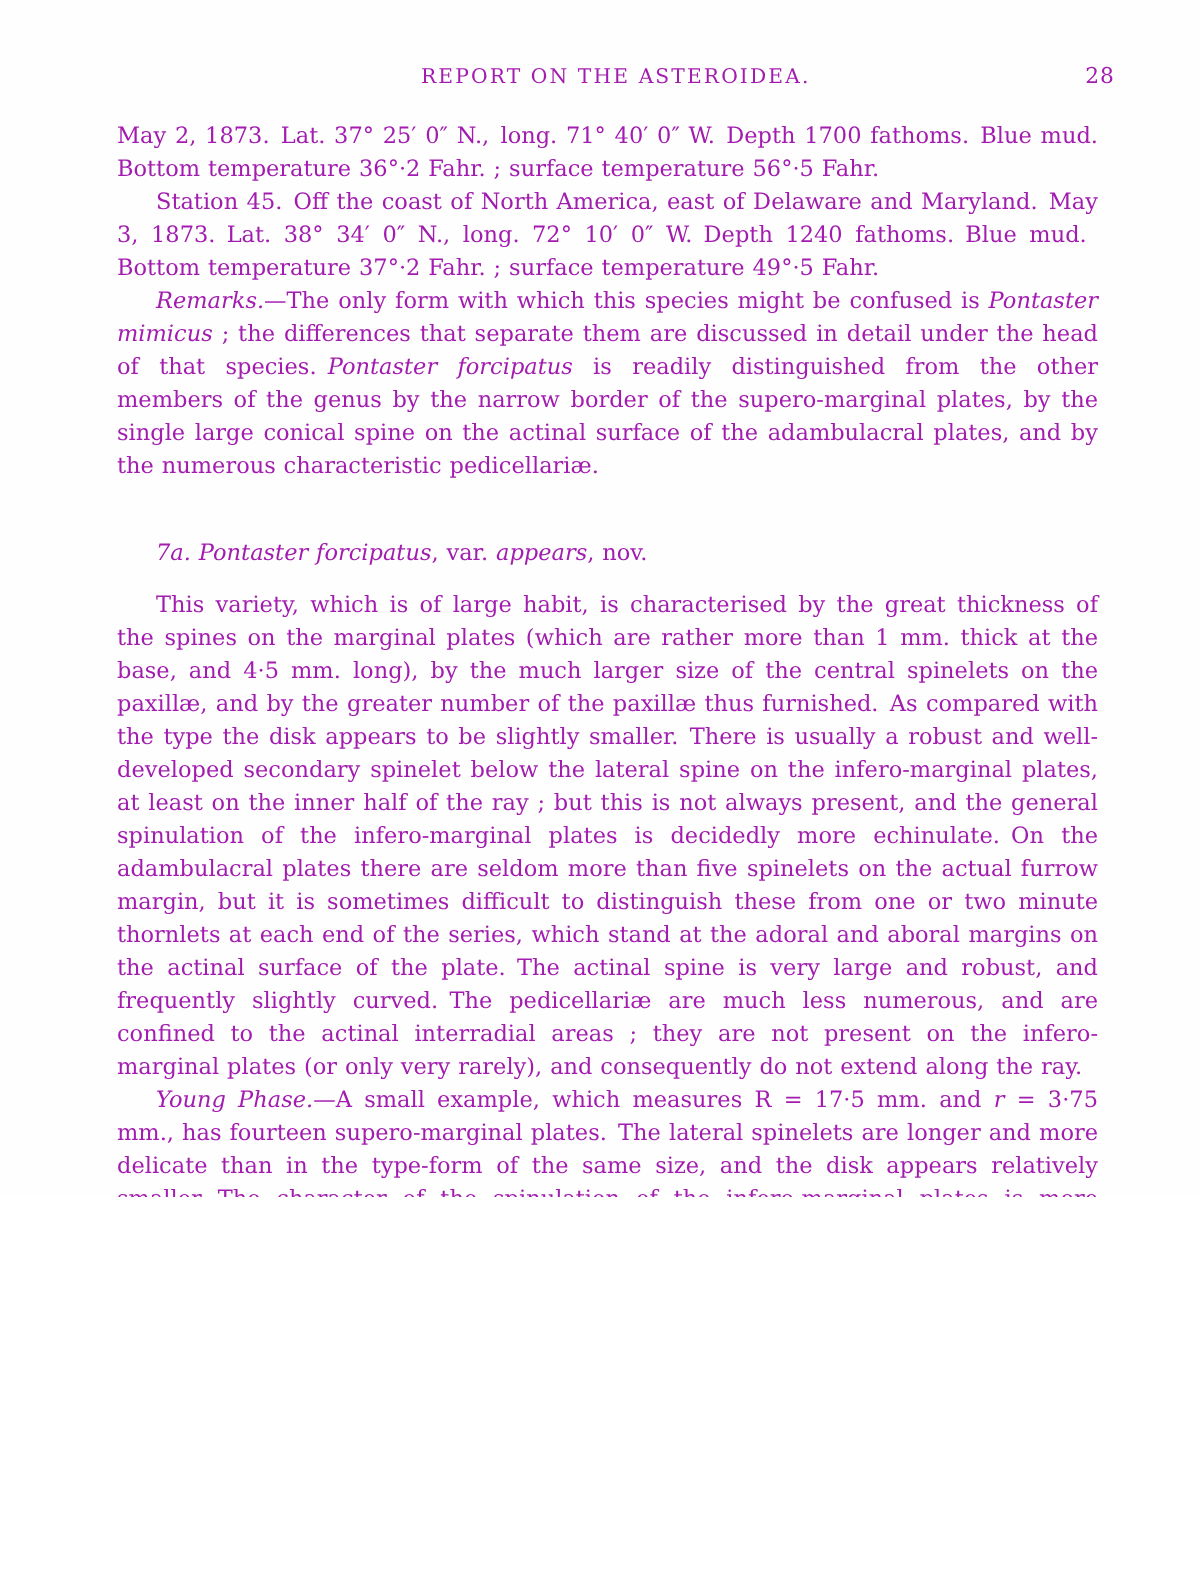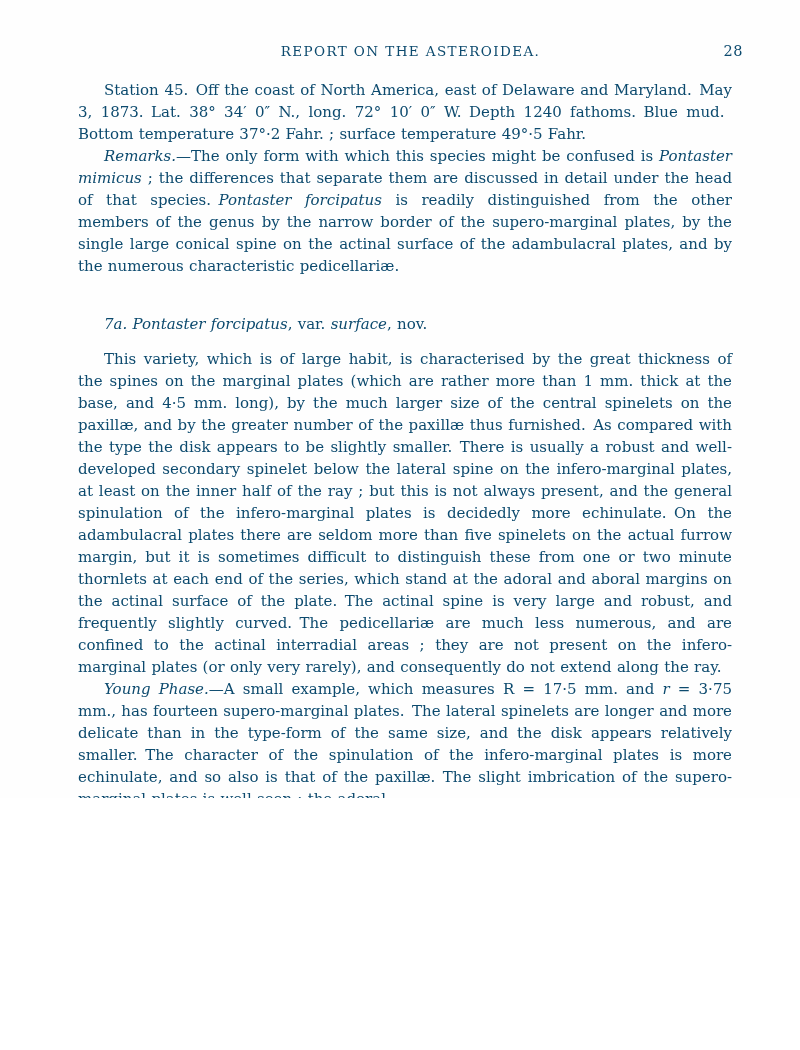--- a/index.html
+++ b/index.html
@@ -7,21 +7,21 @@
     padding: 0;
     background: #ffffff;
   }
   .page {
     position: relative;
     width: 800px;
     height: 798px;
     background: #fefefe;
     overflow: hidden;
     font-family: "DejaVu Serif", "Liberation Serif", serif;
-    color: #0c4a6e;
+    color: #a21caf;
   }
   .page-header {
     position: absolute;
     top: 43px;
     left: 78px;
     right: 57px;
     height: 20px;
   }
   .running-title {
     position: absolute;
@@ -66,19 +66,20 @@
 </style>
 </head>
 <body>
 
 <div class="page">
   <div class="page-header">
     <div class="running-title">REPORT ON THE ASTEROIDEA.</div>
     <div class="page-number">28</div>
   </div>
   <div class="text-body">
+      <p class="para"><span>May 2, 1873. Lat. 37° 25′ 0″ N., long. 71° 40′ 0″ W. Depth 1700 fathoms. Blue mud. Bottom temperature 36°·2 Fahr. ; surface temperature 56°·5 Fahr.</span></p>
       <p class="para indent"><span>Station 45. Off the coast of North America, east of Delaware and Maryland. May 3, 1873. Lat. 38° 34′ 0″ N., long. 72° 10′ 0″ W. Depth 1240 fathoms. Blue mud. Bottom temperature 37°·2 Fahr. ; surface temperature 49°·5 Fahr.</span></p>
       <p class="para indent"><em>Remarks.</em><span>—The only form with which this species might be confused is </span><em>Pontaster mimicus</em><span> ; the differences that separate them are discussed in detail under the head of that species. </span><em>Pontaster forcipatus</em><span> is readily distinguished from the other members of the genus by the narrow border of the supero-marginal plates, by the single large conical spine on the actinal surface of the adambulacral plates, and by the numerous characteristic pedicellariæ.</span></p>
-      <p class="para indent heading"><em>7a.</em><span> </span><em>Pontaster forcipatus</em><span>, var. </span><em>surface</em><span>, nov.</span></p>
+      <p class="para indent heading"><em>7a.</em><span> </span><em>Pontaster forcipatus</em><span>, var. </span><em>appears</em><span>, nov.</span></p>
       <p class="para indent"><span>This variety, which is of large habit, is characterised by the great thickness of the spines on the marginal plates (which are rather more than 1 mm. thick at the base, and 4·5 mm. long), by the much larger size of the central spinelets on the paxillæ, and by the greater number of the paxillæ thus furnished. As compared with the type the disk appears to be slightly smaller. There is usually a robust and well-developed secondary spinelet below the lateral spine on the infero-marginal plates, at least on the inner half of the ray ; but this is not always present, and the general spinulation of the infero-marginal plates is decidedly more echinulate. On the adambulacral plates there are seldom more than five spinelets on the actual furrow margin, but it is sometimes difficult to distinguish these from one or two minute thornlets at each end of the series, which stand at the adoral and aboral margins on the actinal surface of the plate. The actinal spine is very large and robust, and frequently slightly curved. The pedicellariæ are much less numerous, and are confined to the actinal interradial areas ; they are not present on the infero-marginal plates (or only very rarely), and consequently do not extend along the ray.</span></p>
       <p class="para indent"><em>Young Phase.</em><span>—A small example, which measures R = 17·5 mm. and </span><em>r</em><span> = 3·75 mm., has fourteen supero-marginal plates. The lateral spinelets are longer and more delicate than in the type-form of the same size, and the disk appears relatively smaller. The character of the spinulation of the infero-marginal plates is more echinulate, and so also is that of the paxillæ. The slight imbrication of the supero-marginal plates is well seen ; the adoral</span></p>
     </div>
 </div>
 
 </body></html>

